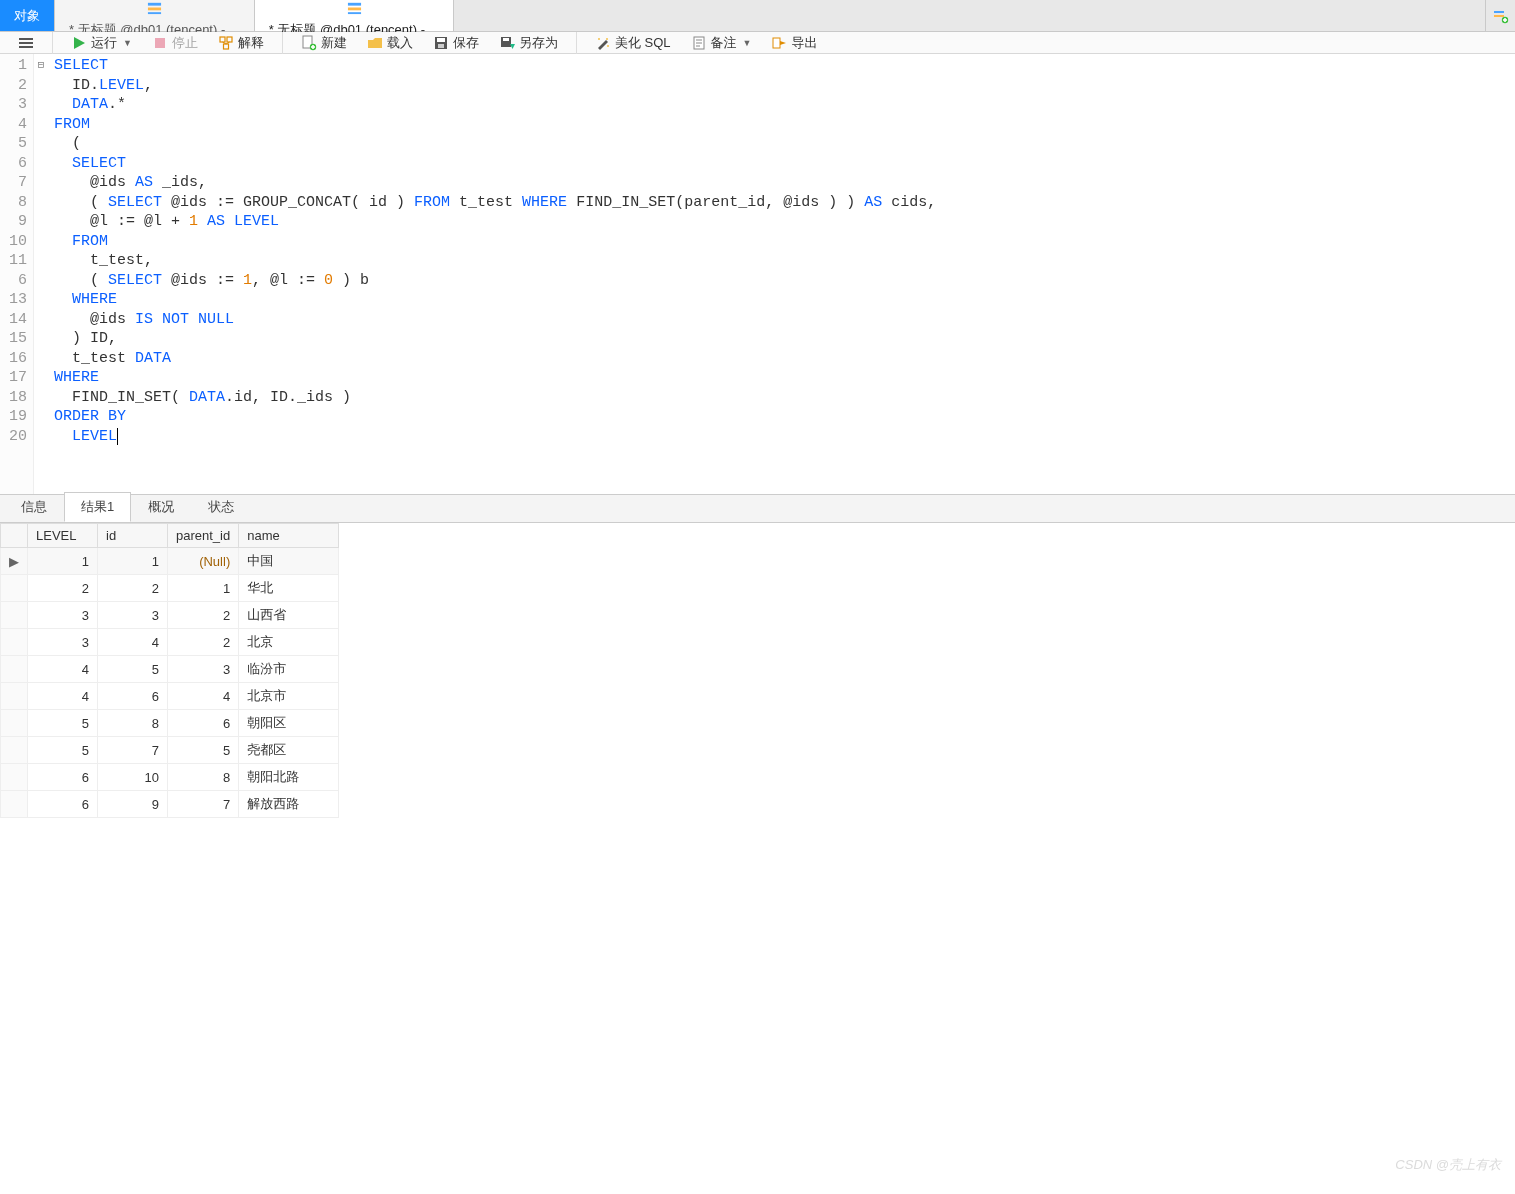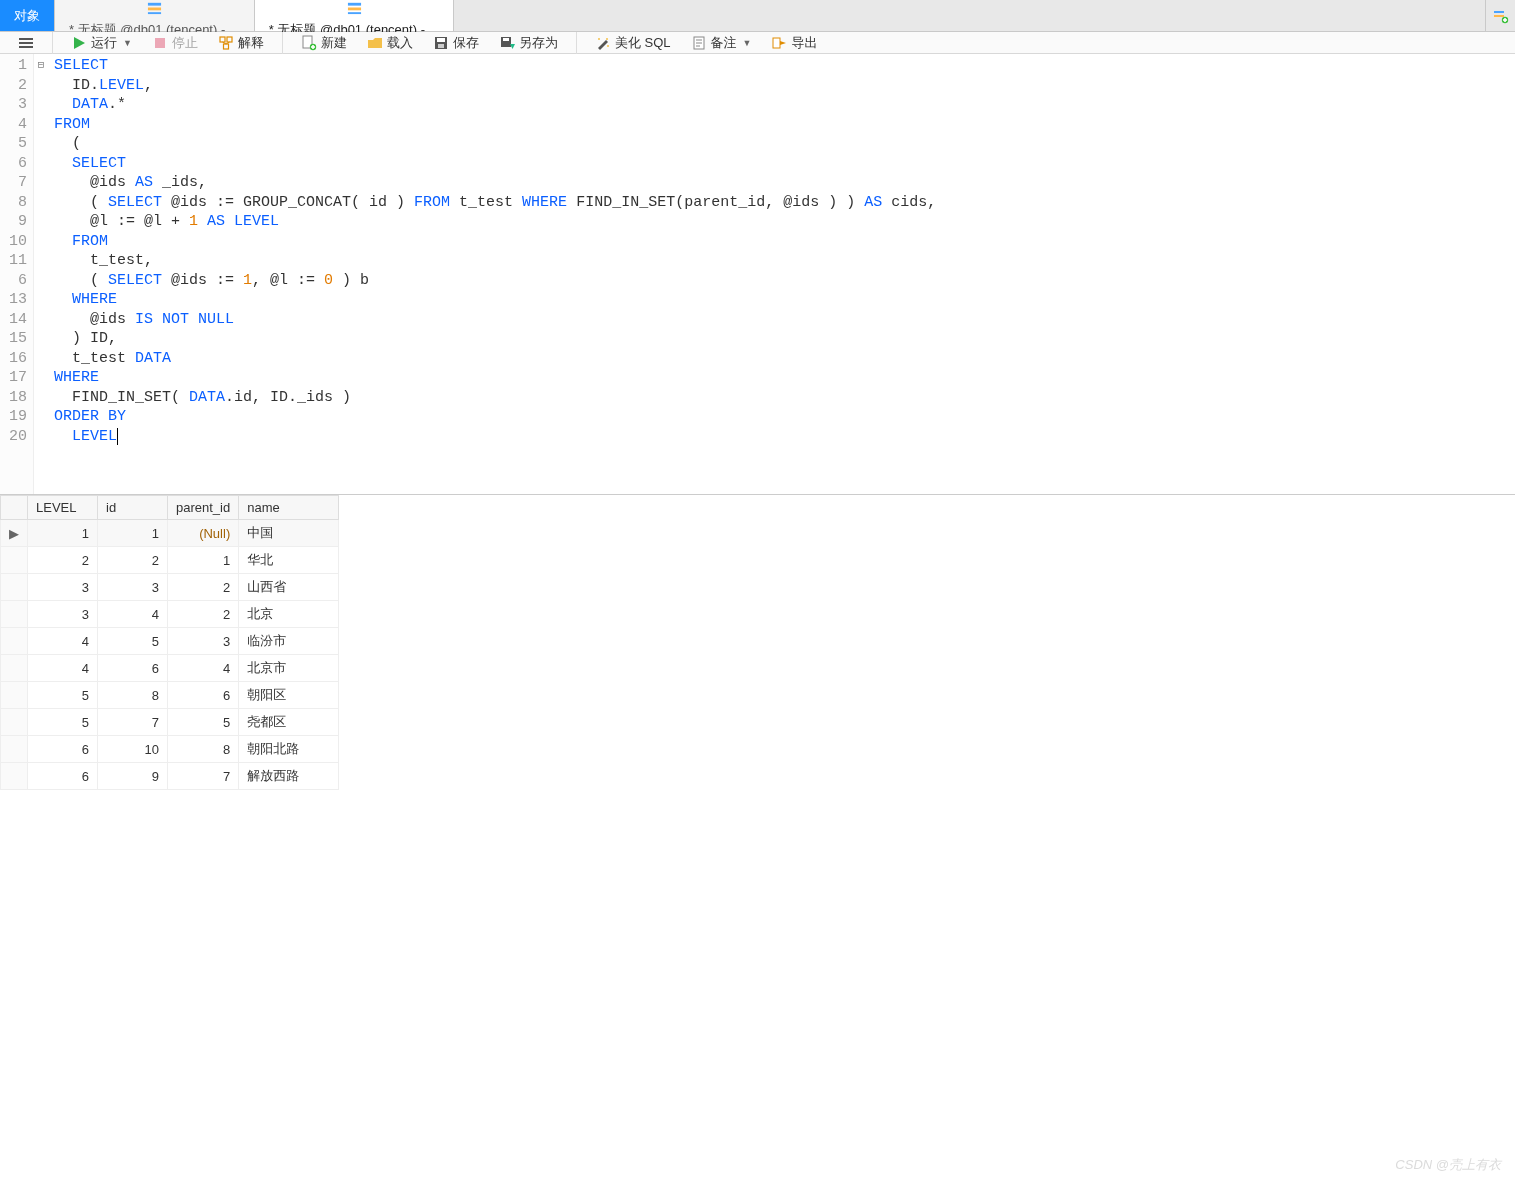--- a/index.html
+++ b/index.html
@@ -232,20 +232,26 @@
         <div></div>
         <div></div>
         <div></div>
         <div></div>
         <div></div>
         <div></div>
       </div>
     <div class="code" id="code"><div><span class="kw">SELECT</span></div><div>  ID.<span class="kw">LEVEL</span>,</div><div>  <span class="kw">DATA</span>.*</div><div><span class="kw">FROM</span></div><div>  (</div><div>  <span class="kw">SELECT</span></div><div>    @ids <span class="kw">AS</span> _ids,</div><div>    ( <span class="kw">SELECT</span> @ids := GROUP_CONCAT( id ) <span class="kw">FROM</span> t_test <span class="kw">WHERE</span> FIND_IN_SET(parent_id, @ids ) ) <span class="kw">AS</span> cids,</div><div>    @l := @l + <span class="num">1</span> <span class="kw">AS</span> <span class="kw">LEVEL</span></div><div>  <span class="kw">FROM</span></div><div>    t_test,</div><div>    ( <span class="kw">SELECT</span> @ids := <span class="num">1</span>, @l := <span class="num">0</span> ) b</div><div>  <span class="kw">WHERE</span></div><div>    @ids <span class="kw">IS</span> <span class="kw">NOT</span> <span class="kw">NULL</span></div><div>  ) ID,</div><div>  t_test <span class="kw">DATA</span></div><div><span class="kw">WHERE</span></div><div>  FIND_IN_SET( <span class="kw">DATA</span>.id, ID._ids )</div><div><span class="kw">ORDER</span> <span class="kw">BY</span></div><div>  <span class="kw">LEVEL</span><span class="cursor"></span></div></div>
   </div>
 
+  <div class="restabs">
+    <div class="restab">信息</div>
+    <div class="restab active">结果1</div>
+    <div class="restab">概况</div>
+    <div class="restab">状态</div>
+  </div>
 
   <div class="grid">
     <table id="resulttable">
         <tbody>
           <tr>
             <th class="rowptr"></th>
             <th style="min-width:70px">LEVEL</th>
             <th style="min-width:70px">id</th>
             <th style="min-width:70px">parent_id</th>
             <th style="min-width:100px">name</th>

